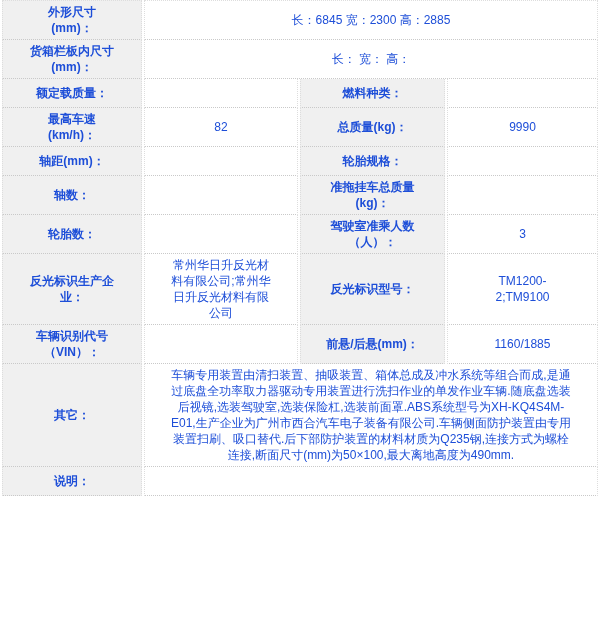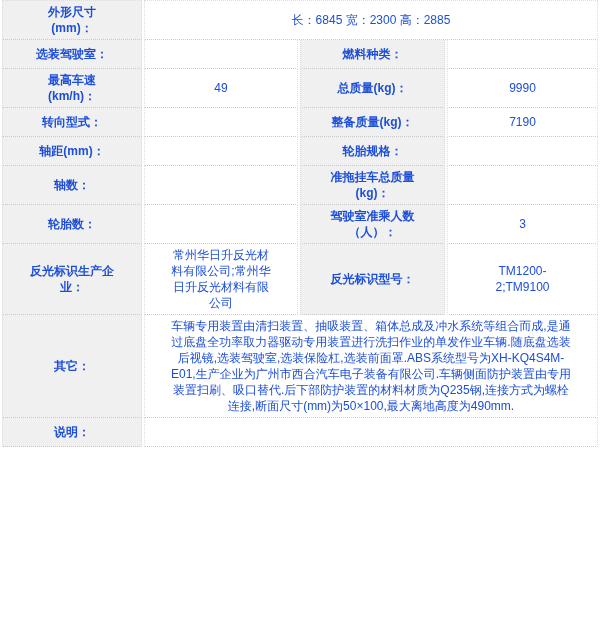--- a/index.html
+++ b/index.html
@@ -57,36 +57,34 @@
       <col style="width:154px">
       <col style="width:145px">
       <col style="width:151px">
     </colgroup>
     <tbody id="spec-body">
         <tr>
           <td class="label">外形尺寸(mm)：</td>
           <td class="value" colspan="3">长：6845 宽：2300 高：2885</td>
         </tr>
         <tr>
-          <td class="label">选装驾驶室：</td>
+          <td class="label">货箱栏板内尺寸(mm)：</td>
+          <td class="value" colspan="3">长： 宽： 高：</td>
+        </tr>
+        <tr>
+          <td class="label">额定载质量：</td>
           <td class="value"></td>
           <td class="label">燃料种类：</td>
           <td class="value"></td>
         </tr>
         <tr>
           <td class="label">最高车速(km/h)：</td>
-          <td class="value">49</td>
+          <td class="value">82</td>
           <td class="label">总质量(kg)：</td>
           <td class="value">9990</td>
-        </tr>
-        <tr>
-          <td class="label">转向型式：</td>
-          <td class="value"></td>
-          <td class="label">整备质量(kg)：</td>
-          <td class="value">7190</td>
         </tr>
         <tr>
           <td class="label">轴距(mm)：</td>
           <td class="value"></td>
           <td class="label">轮胎规格：</td>
           <td class="value"></td>
         </tr>
         <tr>
           <td class="label">轴数：</td>
           <td class="value"></td>
@@ -99,20 +97,26 @@
           <td class="label">驾驶室准乘人数（人）：</td>
           <td class="value">3</td>
         </tr>
         <tr>
           <td class="label">反光标识生产企业：</td>
           <td class="value">常州华日升反光材料有限公司;常州华日升反光材料有限公司</td>
           <td class="label">反光标识型号：</td>
           <td class="value">TM1200-2;TM9100</td>
         </tr>
         <tr>
+          <td class="label">车辆识别代号（VIN）：</td>
+          <td class="value"></td>
+          <td class="label">前悬/后悬(mm)：</td>
+          <td class="value">1160/1885</td>
+        </tr>
+        <tr>
           <td class="label">其它：</td>
           <td class="value" colspan="3">车辆专用装置由清扫装置、抽吸装置、箱体总成及冲水系统等组合而成,是通过底盘全功率取力器驱动专用装置进行洗扫作业的单发作业车辆.随底盘选装后视镜,选装驾驶室,选装保险杠,选装前面罩.ABS系统型号为XH-KQ4S4M-E01,生产企业为广州市西合汽车电子装备有限公司.车辆侧面防护装置由专用装置扫刷、吸口替代.后下部防护装置的材料材质为Q235钢,连接方式为螺栓连接,断面尺寸(mm)为50×100,最大离地高度为490mm.</td>
         </tr>
         <tr>
           <td class="label">说明：</td>
           <td class="value" colspan="3"></td>
         </tr>
       </tbody>
   </table>
 

